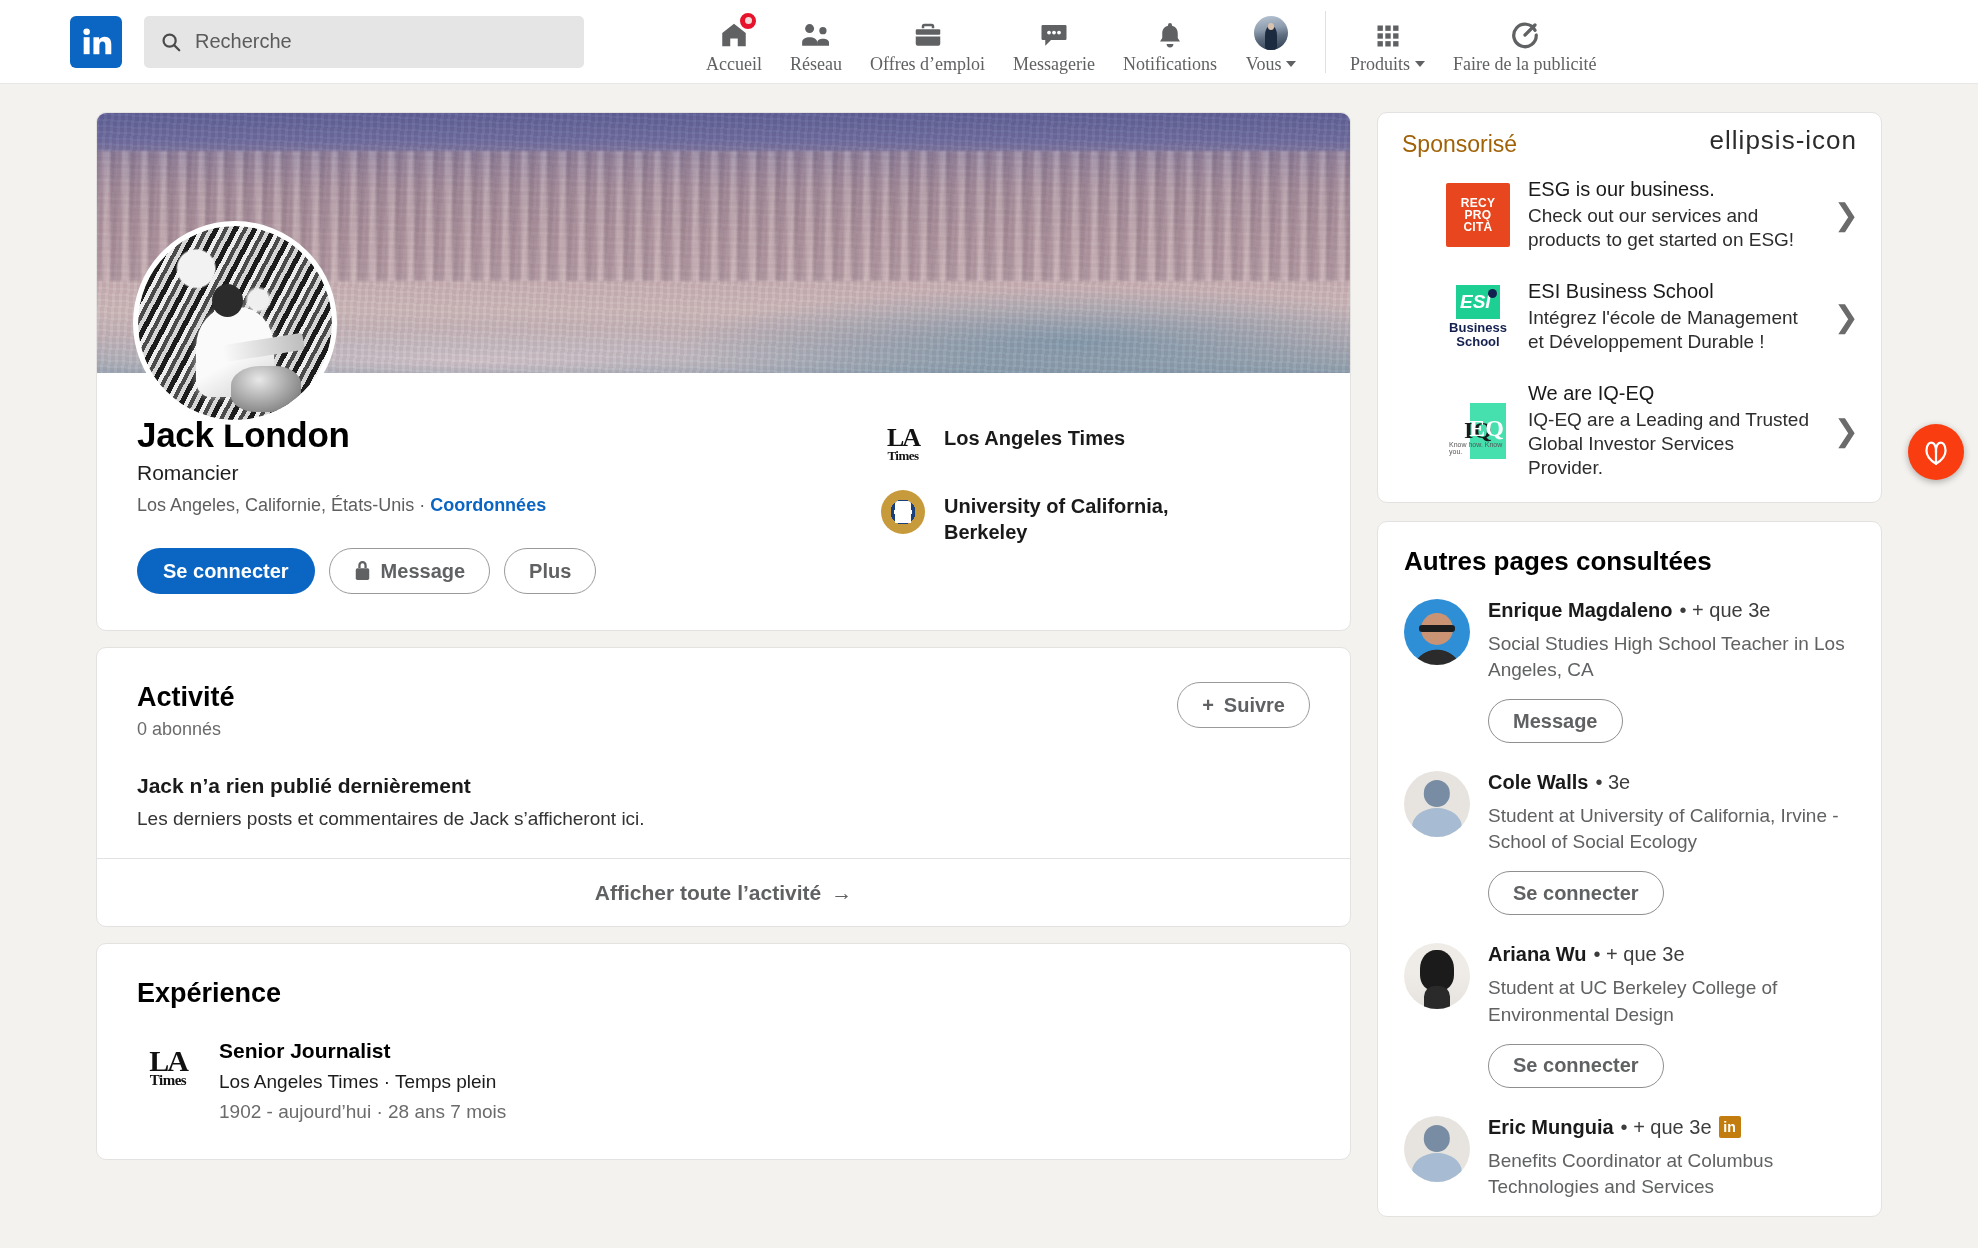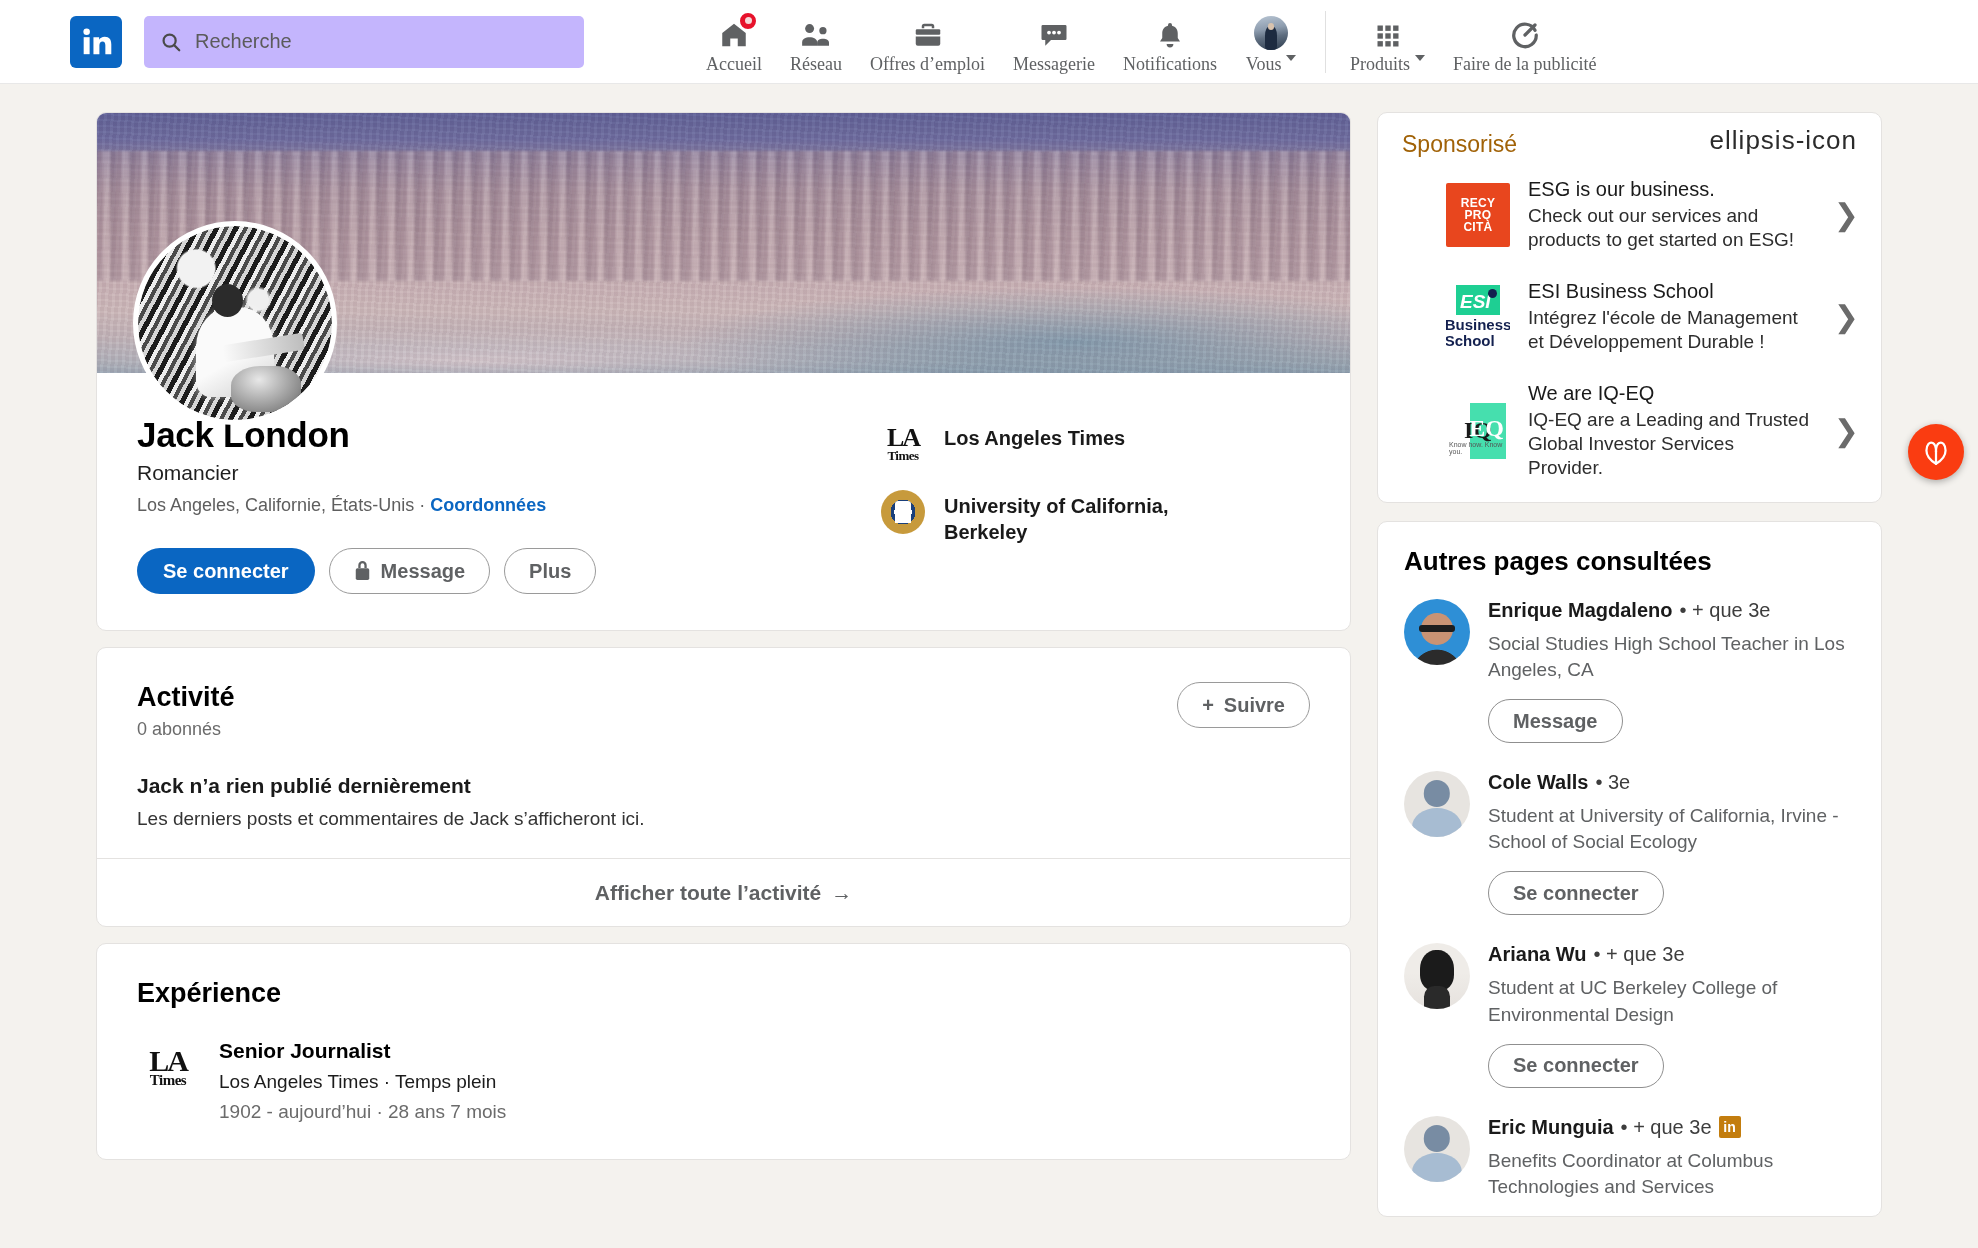--- a/index.html
+++ b/index.html
@@ -26,21 +26,21 @@
     background: #0a66c2;
     border-radius: 6px;
     display: flex; align-items: center; justify-content: center;
     flex: 0 0 auto;
   }
   .li-logo svg { display:block; }
 
   .search-box {
     margin-left: 22px;
     width: 440px; height: 52px;
-    background: #c4b5fd;
+    background: #e5e5e5;
     border-radius: 5px;
     display: flex; align-items: center;
     padding: 0 16px;
     flex: 0 0 auto;
   }
   .search-box .sicon { width: 22px; height: 22px; margin-right: 13px; flex:0 0 auto; color:#5f6163;}
   .search-input {
     border: none; outline: none; background: transparent;
     font-family: "Liberation Sans", sans-serif;
     font-size: 20px; color: #4c4c4c; width: 100%;
@@ -58,21 +58,21 @@
     padding: 6px 14px 0 14px;
     color: #666666;
     cursor: pointer;
     min-width: 80px;
     position: relative;
     height: 84px;
     font-family: Liberation Serif, serif;
   }
   .nav-item .ico { height: 34px; display:flex; align-items:flex-end; justify-content:center; position:relative;}
   .nav-item .lbl { font-size: 18px; margin-top: 5px; color:#5f6163; white-space: nowrap; line-height:1;}
-  .nav-item.with-caret .lbl { display:flex; gap:5px;}
+  .nav-item.with-caret .lbl { display:flex; align-items:center; gap:5px;}
   .badge-dot {
     position: absolute; top: -5px; right: -9px;
     width: 20px; height: 20px; border-radius: 50%;
     background: #e7122b; border: 2px solid #fff;
   }
   .badge-dot::after{
     content:""; position:absolute; left:5px; top:4px;
     width:7px;height:7px;border-radius:50%;background:#f4d9d9;
   }
   .nav-avatar {
@@ -276,21 +276,21 @@
   .ad-title { font-size: 20px; color:#1a1a1a; font-weight:400; }
   .ad-desc { font-size: 19px; color:#2d2d2d; margin-top:3px; line-height:1.26;}
   .chev { font-size: 30px; color:#6b6b6b; flex:0 0 auto; padding-left:6px;}
 
   .recy { background:#e8461e; color:#fff; font-weight:700; font-size:12px; line-height:1.02; letter-spacing:.3px; width:64px;height:64px;
           display:flex;flex-direction:column;align-items:center;justify-content:center;}
   .esi { background:#fff; width:64px;height:64px; display:flex;flex-direction:column;align-items:center;justify-content:center; position:relative;}
   .esi .mark{ width:44px;height:34px;background:#1ecf93; position:relative;}
   .esi .mark::before{content:"ESI"; position:absolute; left:4px; top:6px; color:#fff; font-size:19px; font-weight:700; font-style:italic;}
   .esi .mark::after{content:""; position:absolute; right:3px; top:4px; width:9px;height:9px;border-radius:50%;background:#13204f;}
-  .esi .sub{ font-size:15px; color:#13204f; font-weight:700; line-height:1.05; margin-top:2px; }
+  .esi .sub{ font-size:13px; color:#13204f; font-weight:700; line-height:1.05; margin-top:2px; text-align:center;}
   .iqeq { width:64px;height:64px; background:#fff; display:flex; align-items:center; justify-content:center; position:relative;}
   .iqeq .iq{ font-family:"Liberation Serif",serif; font-size:24px; font-weight:700; color:#1a1a1a; z-index:2;}
   .iqeq .eqbox{ position:absolute; right:4px; top:4px; width:36px;height:56px;background:#46dfae; }
   .iqeq .eq{ position:absolute; right:6px; top:16px; font-family:"Liberation Serif",serif; font-size:24px; font-weight:700; color:#fff; z-index:3;}
   .iqeq .tag{ position:absolute; left:3px; bottom:8px; font-size:7px; color:#555; z-index:3;}
 
   .other-title { font-size: 26px; font-weight:700; color:#000; padding: 24px 26px 10px 26px;}
   .person { display:flex; gap:18px; padding: 12px 26px 16px 26px; }
   .p-av { width: 66px; height:66px; border-radius:50%; flex:0 0 auto; overflow:hidden; position:relative; background:#e7e4e0;}
   .p-av.generic::before{

